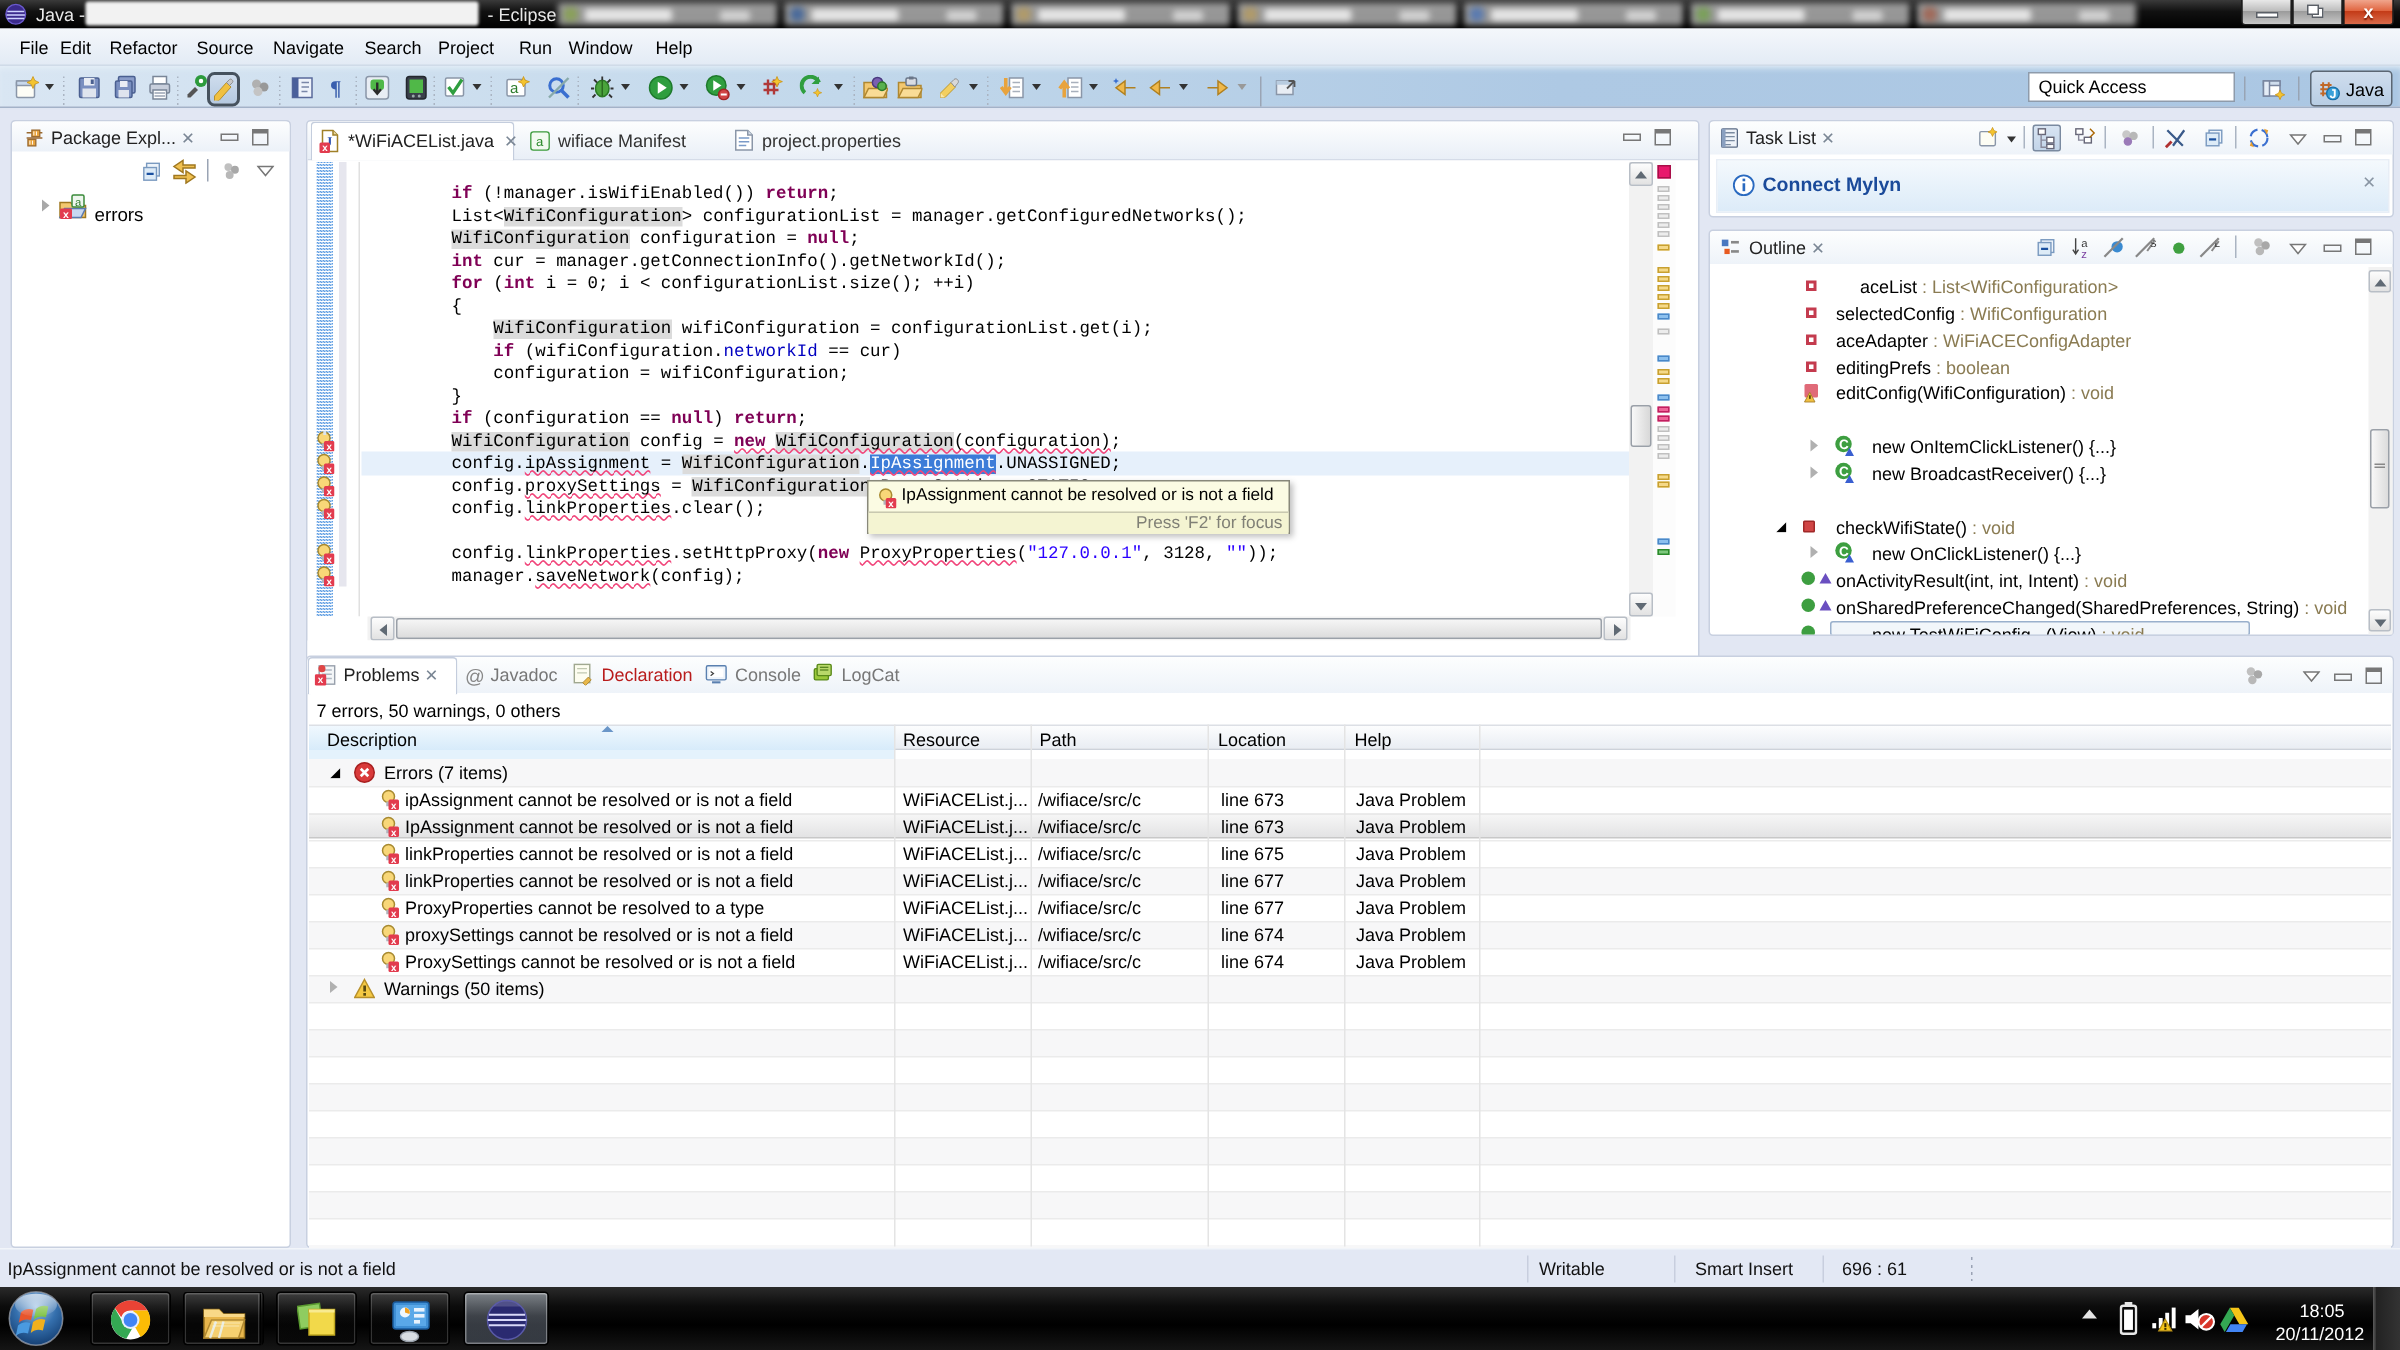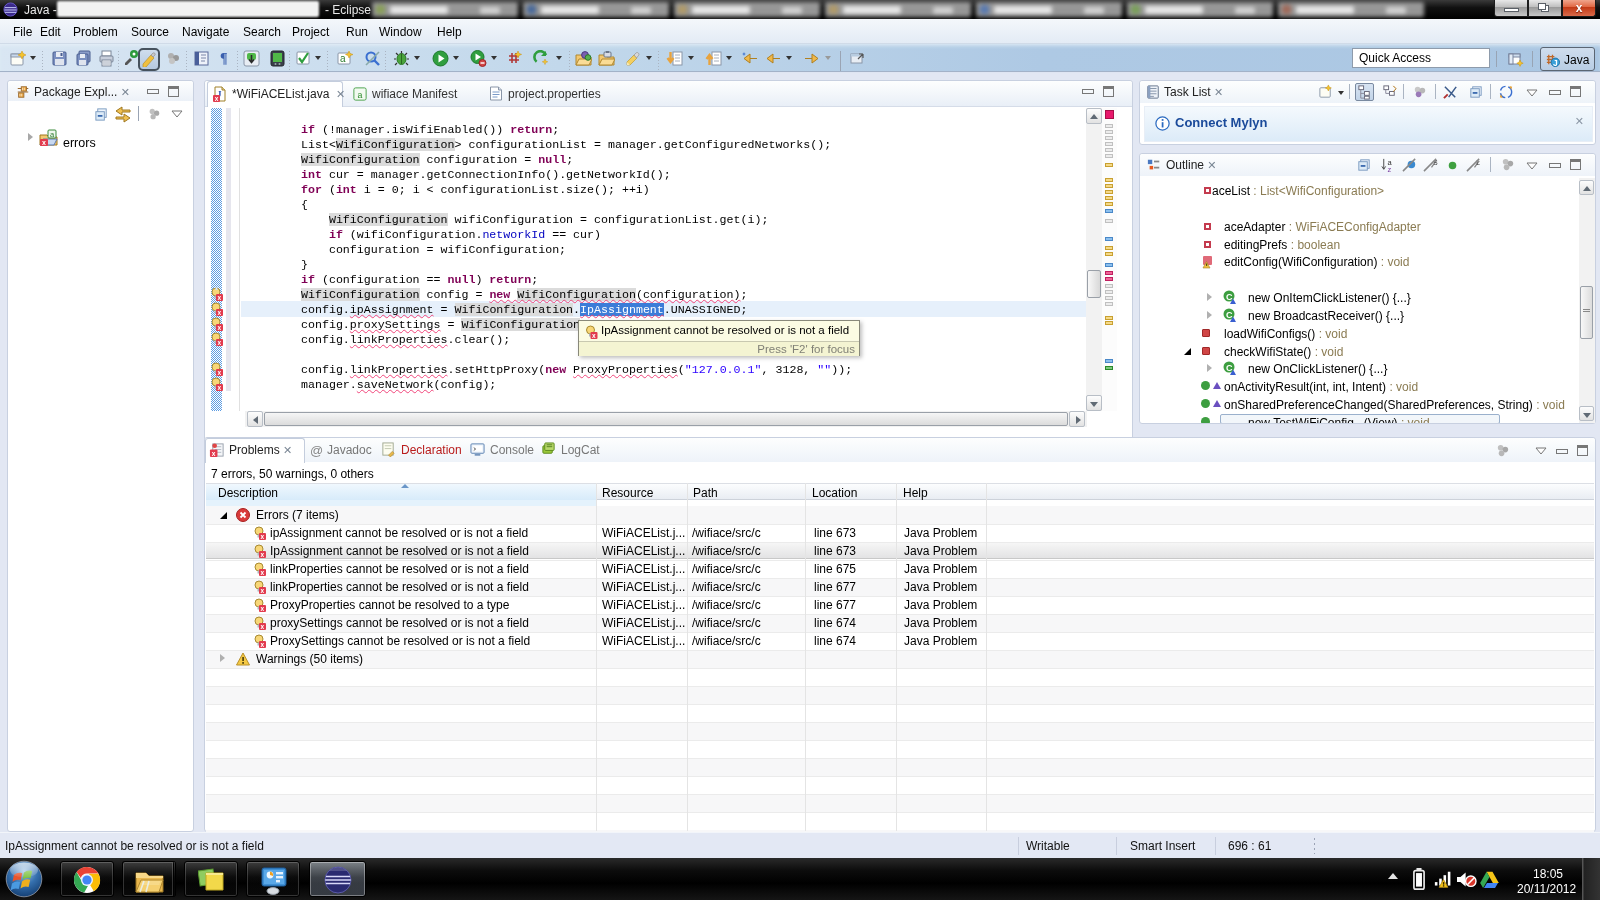--- a/index.html
+++ b/index.html
@@ -119,21 +119,21 @@
     <div class="abs" style="left:9px;top:3px;width:8px;height:7px;background:#fff;border:1px solid #5a5f66"></div>
   </div>
   <div class="wbtn" style="left:1562px;width:34px;background:linear-gradient(#f0a58c,#e06540 45%,#c33a16 46%,#d96a4a);border-radius:0 0 3px 0;color:#fff;font-weight:bold;font-size:12px;text-align:center">
     <span style="position:relative;top:1px;text-shadow:0 1px 1px #7c1f08">x</span>
   </div>
 </div>
 
 <div id="menubar">
   <span style="left:13px">File</span>
     <span style="left:40px">Edit</span>
-    <span style="left:73px">Problem</span>
+    <span style="left:73px">Refactor</span>
     <span style="left:131px">Source</span>
     <span style="left:182px">Navigate</span>
     <span style="left:243px">Search</span>
     <span style="left:292px">Project</span>
     <span style="left:346px">Run</span>
     <span style="left:379px">Window</span>
     <span style="left:437px">Help</span>
 </div>
 
 <div id="toolbar">
@@ -634,21 +634,25 @@
       </svg>
   <svg class="abs" style="left:386px;top:8px" width="12" height="8" viewBox="0 0 12 8">
         <path d="M1 1h10L6 7z" fill="#fff" stroke="#777"></path>
       </svg>
   <div class="abs" style="left:409px;top:9px;width:12px;height:5px;border:1px solid #777"></div>
   <div class="abs" style="left:430px;top:5px;width:11px;height:11px;border:1px solid #777;border-top:3px solid #777"></div>
 
   <div id="otree" class="abs" style="left:0;top:24px;width:438px;height:245px;overflow:hidden">
     <div class="orow" style="top:4px">
           <div class="ofld" style="left:64px;top:5px"></div>
-          <span class="abs" style="left:72px;top:2px">aceList<span class="otyp"> : List&lt;WifiConfiguration&gt;</span></span>
+          <span class="abs" style="left:100px;top:2px">aceList<span class="otyp"> : List&lt;WifiConfiguration&gt;</span></span>
+        </div>
+    <div class="orow" style="top:22px">
+          <div class="ofld" style="left:64px;top:5px"></div>
+          <span class="abs" style="left:84px;top:2px">selectedConfig<span class="otyp"> : WifiConfiguration</span></span>
         </div>
     <div class="orow" style="top:40px">
           <div class="ofld" style="left:64px;top:5px"></div>
           <span class="abs" style="left:84px;top:2px">aceAdapter<span class="otyp"> : WiFiACEConfigAdapter</span></span>
         </div>
     <div class="orow" style="top:58px">
           <div class="ofld" style="left:64px;top:5px"></div>
           <span class="abs" style="left:84px;top:2px">editingPrefs<span class="otyp"> : boolean</span></span>
         </div>
     <div class="orow" style="top:75px">
@@ -669,24 +673,20 @@
       <span class="abs" style="left:108px;top:2px">new OnItemClickListener() {...}</span>
         </div>
     <div class="orow" style="top:129px">
           <div class="oexp2" style="left:67px;top:4px"></div>
       <svg class="abs" style="left:81px;top:1px" width="16" height="15" viewBox="0 0 16 15">
             <circle cx="8" cy="6" r="5.5" fill="#3d9e40"></circle>
             <text x="5" y="9.5" font-size="9" font-weight="bold" fill="#fff" font-family="Liberation Sans">C</text>
             <path d="M9 14l3-5.5L15 14z" fill="#3a5fd0"></path>
           </svg>
       <span class="abs" style="left:108px;top:2px">new BroadcastReceiver() {...}</span>
-        </div>
-    <div class="orow" style="top:147px">
-          <div class="opriv" style="left:62px;top:4px"></div>
-      <span class="abs" style="left:84px;top:2px">loadWifiConfigs()<span class="otyp"> : void</span></span>
         </div>
     <div class="orow" style="top:165px">
           <div class="abs" style="left:44px;top:5px;width:7px;height:7px;background:#000;clip-path:polygon(100% 0,100% 100%,0 100%)"></div>
       <div class="opriv" style="left:62px;top:4px"></div>
       <span class="abs" style="left:84px;top:2px">checkWifiState()<span class="otyp"> : void</span></span>
         </div>
     <div class="orow" style="top:182px">
           <div class="oexp2" style="left:67px;top:4px"></div>
       <svg class="abs" style="left:81px;top:1px" width="16" height="15" viewBox="0 0 16 15">
             <circle cx="8" cy="6" r="5.5" fill="#3d9e40"></circle>

